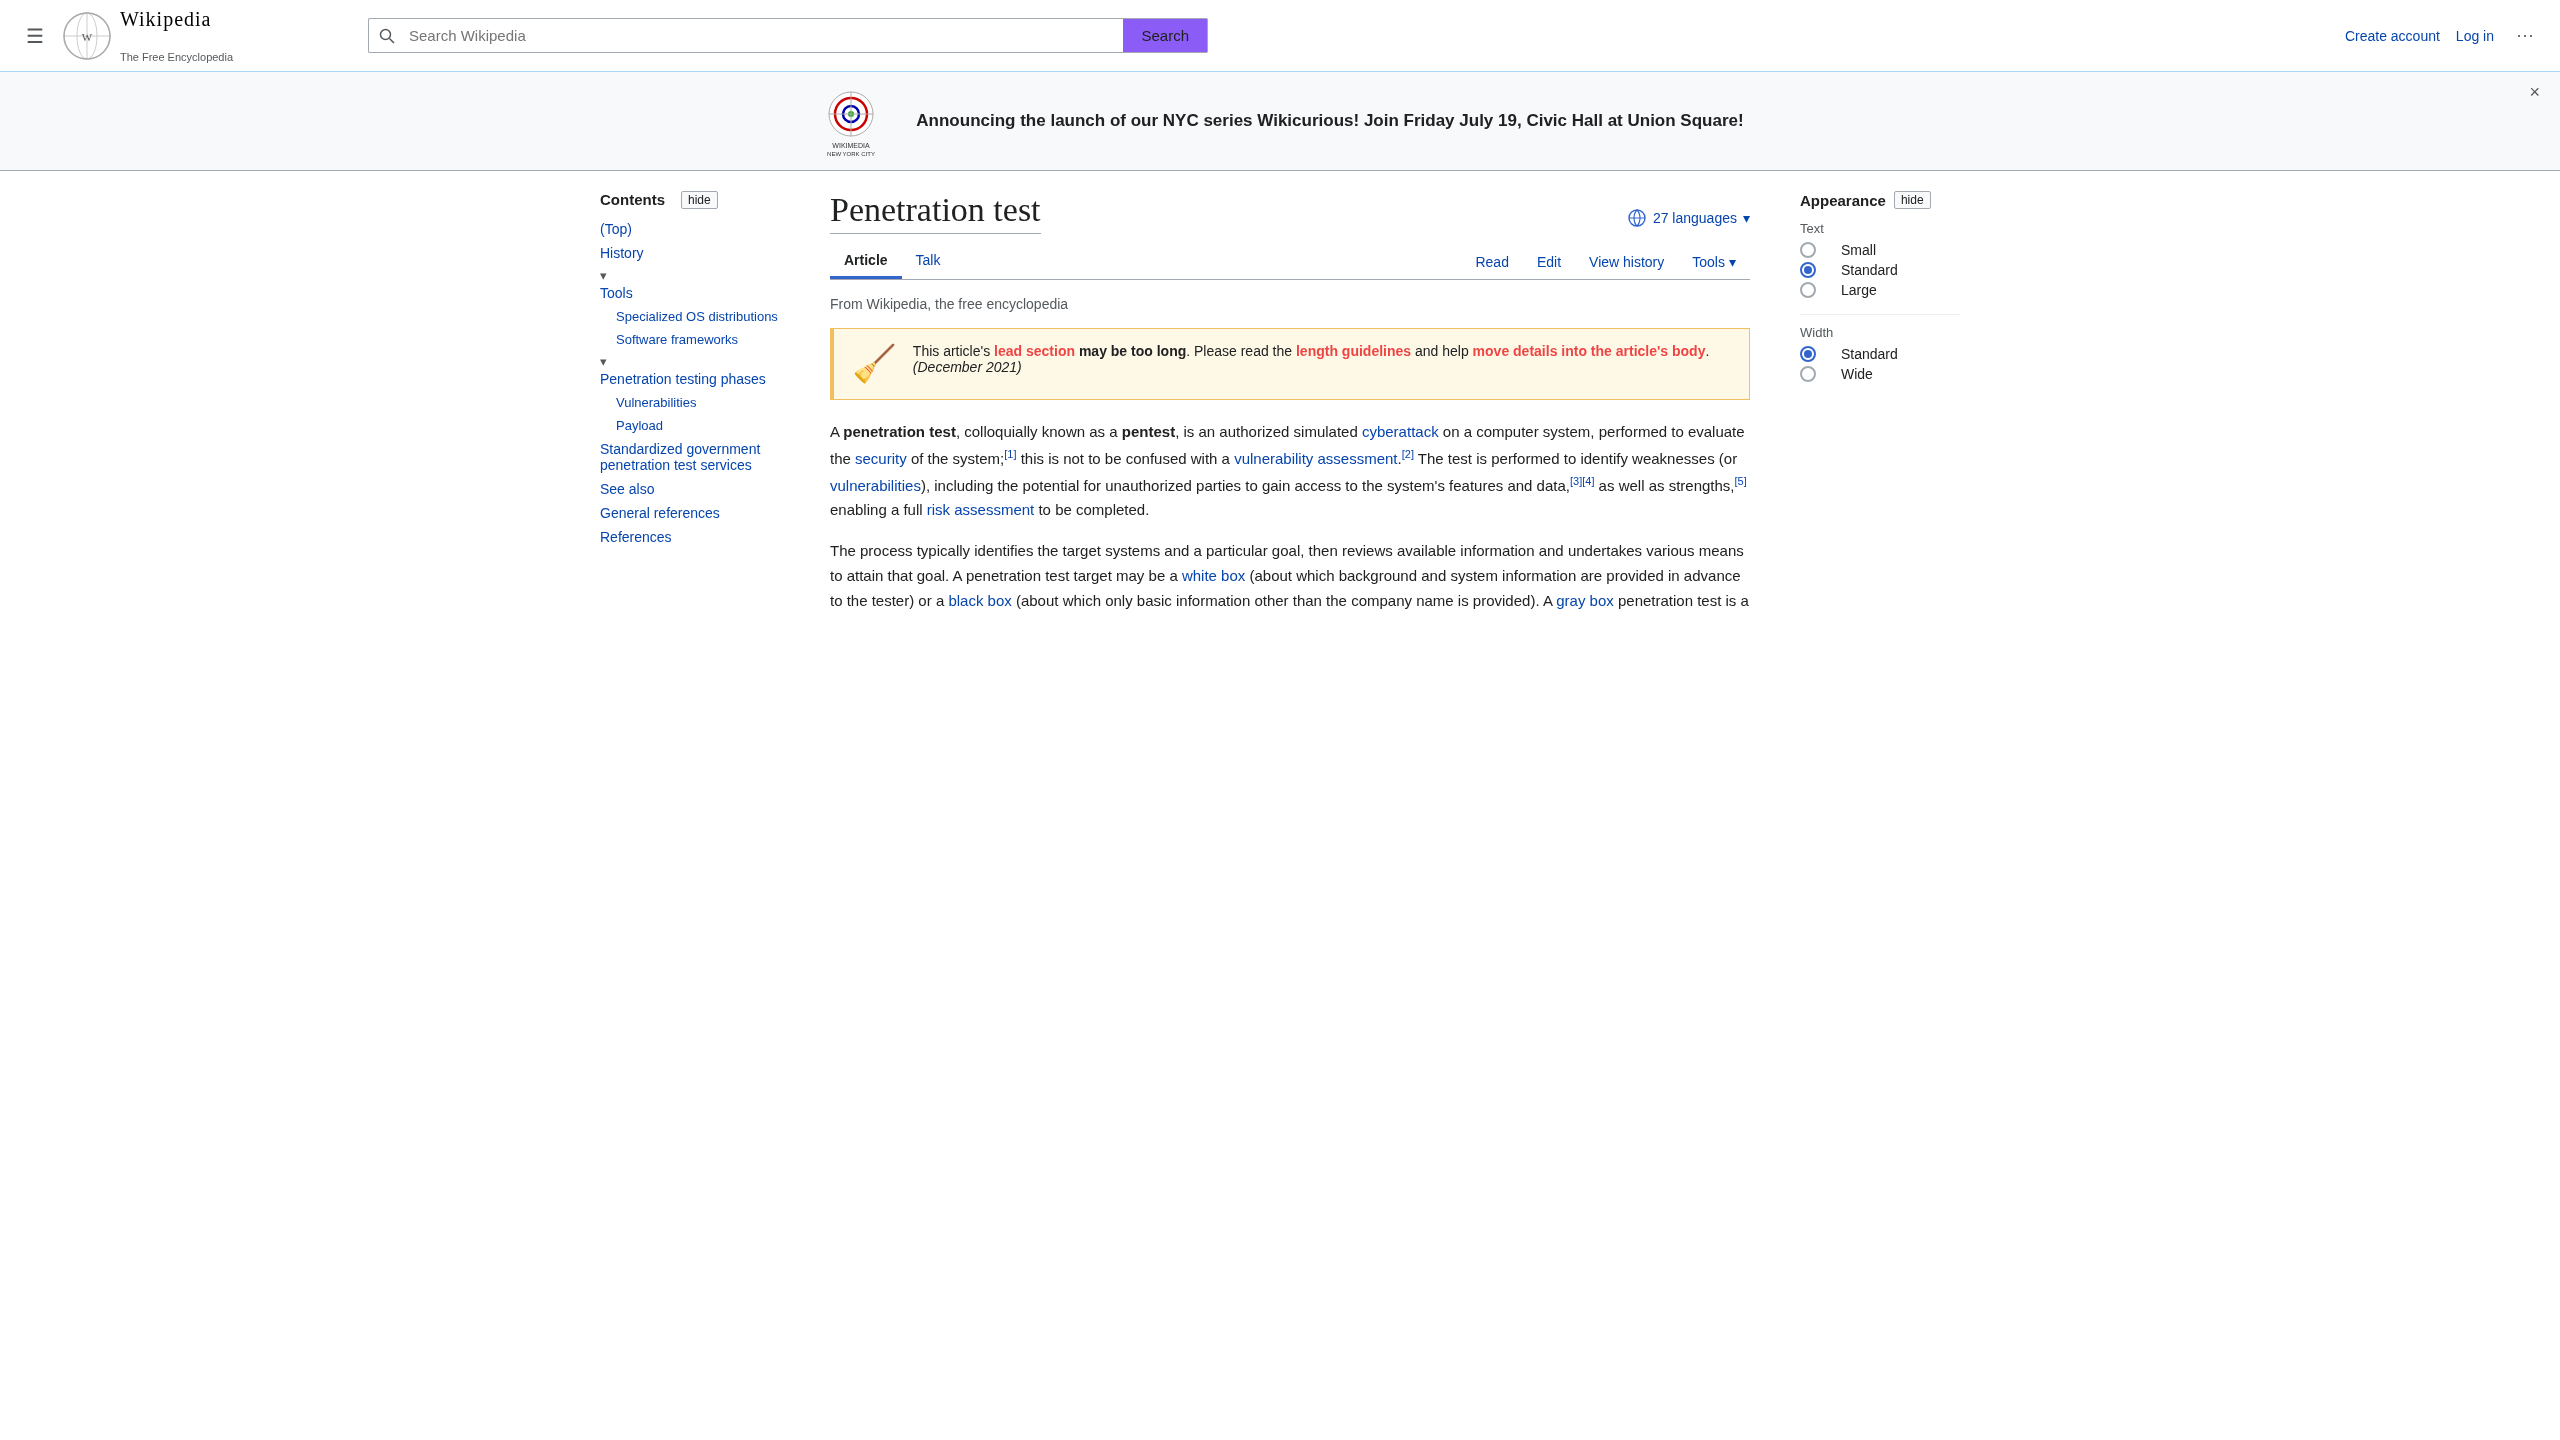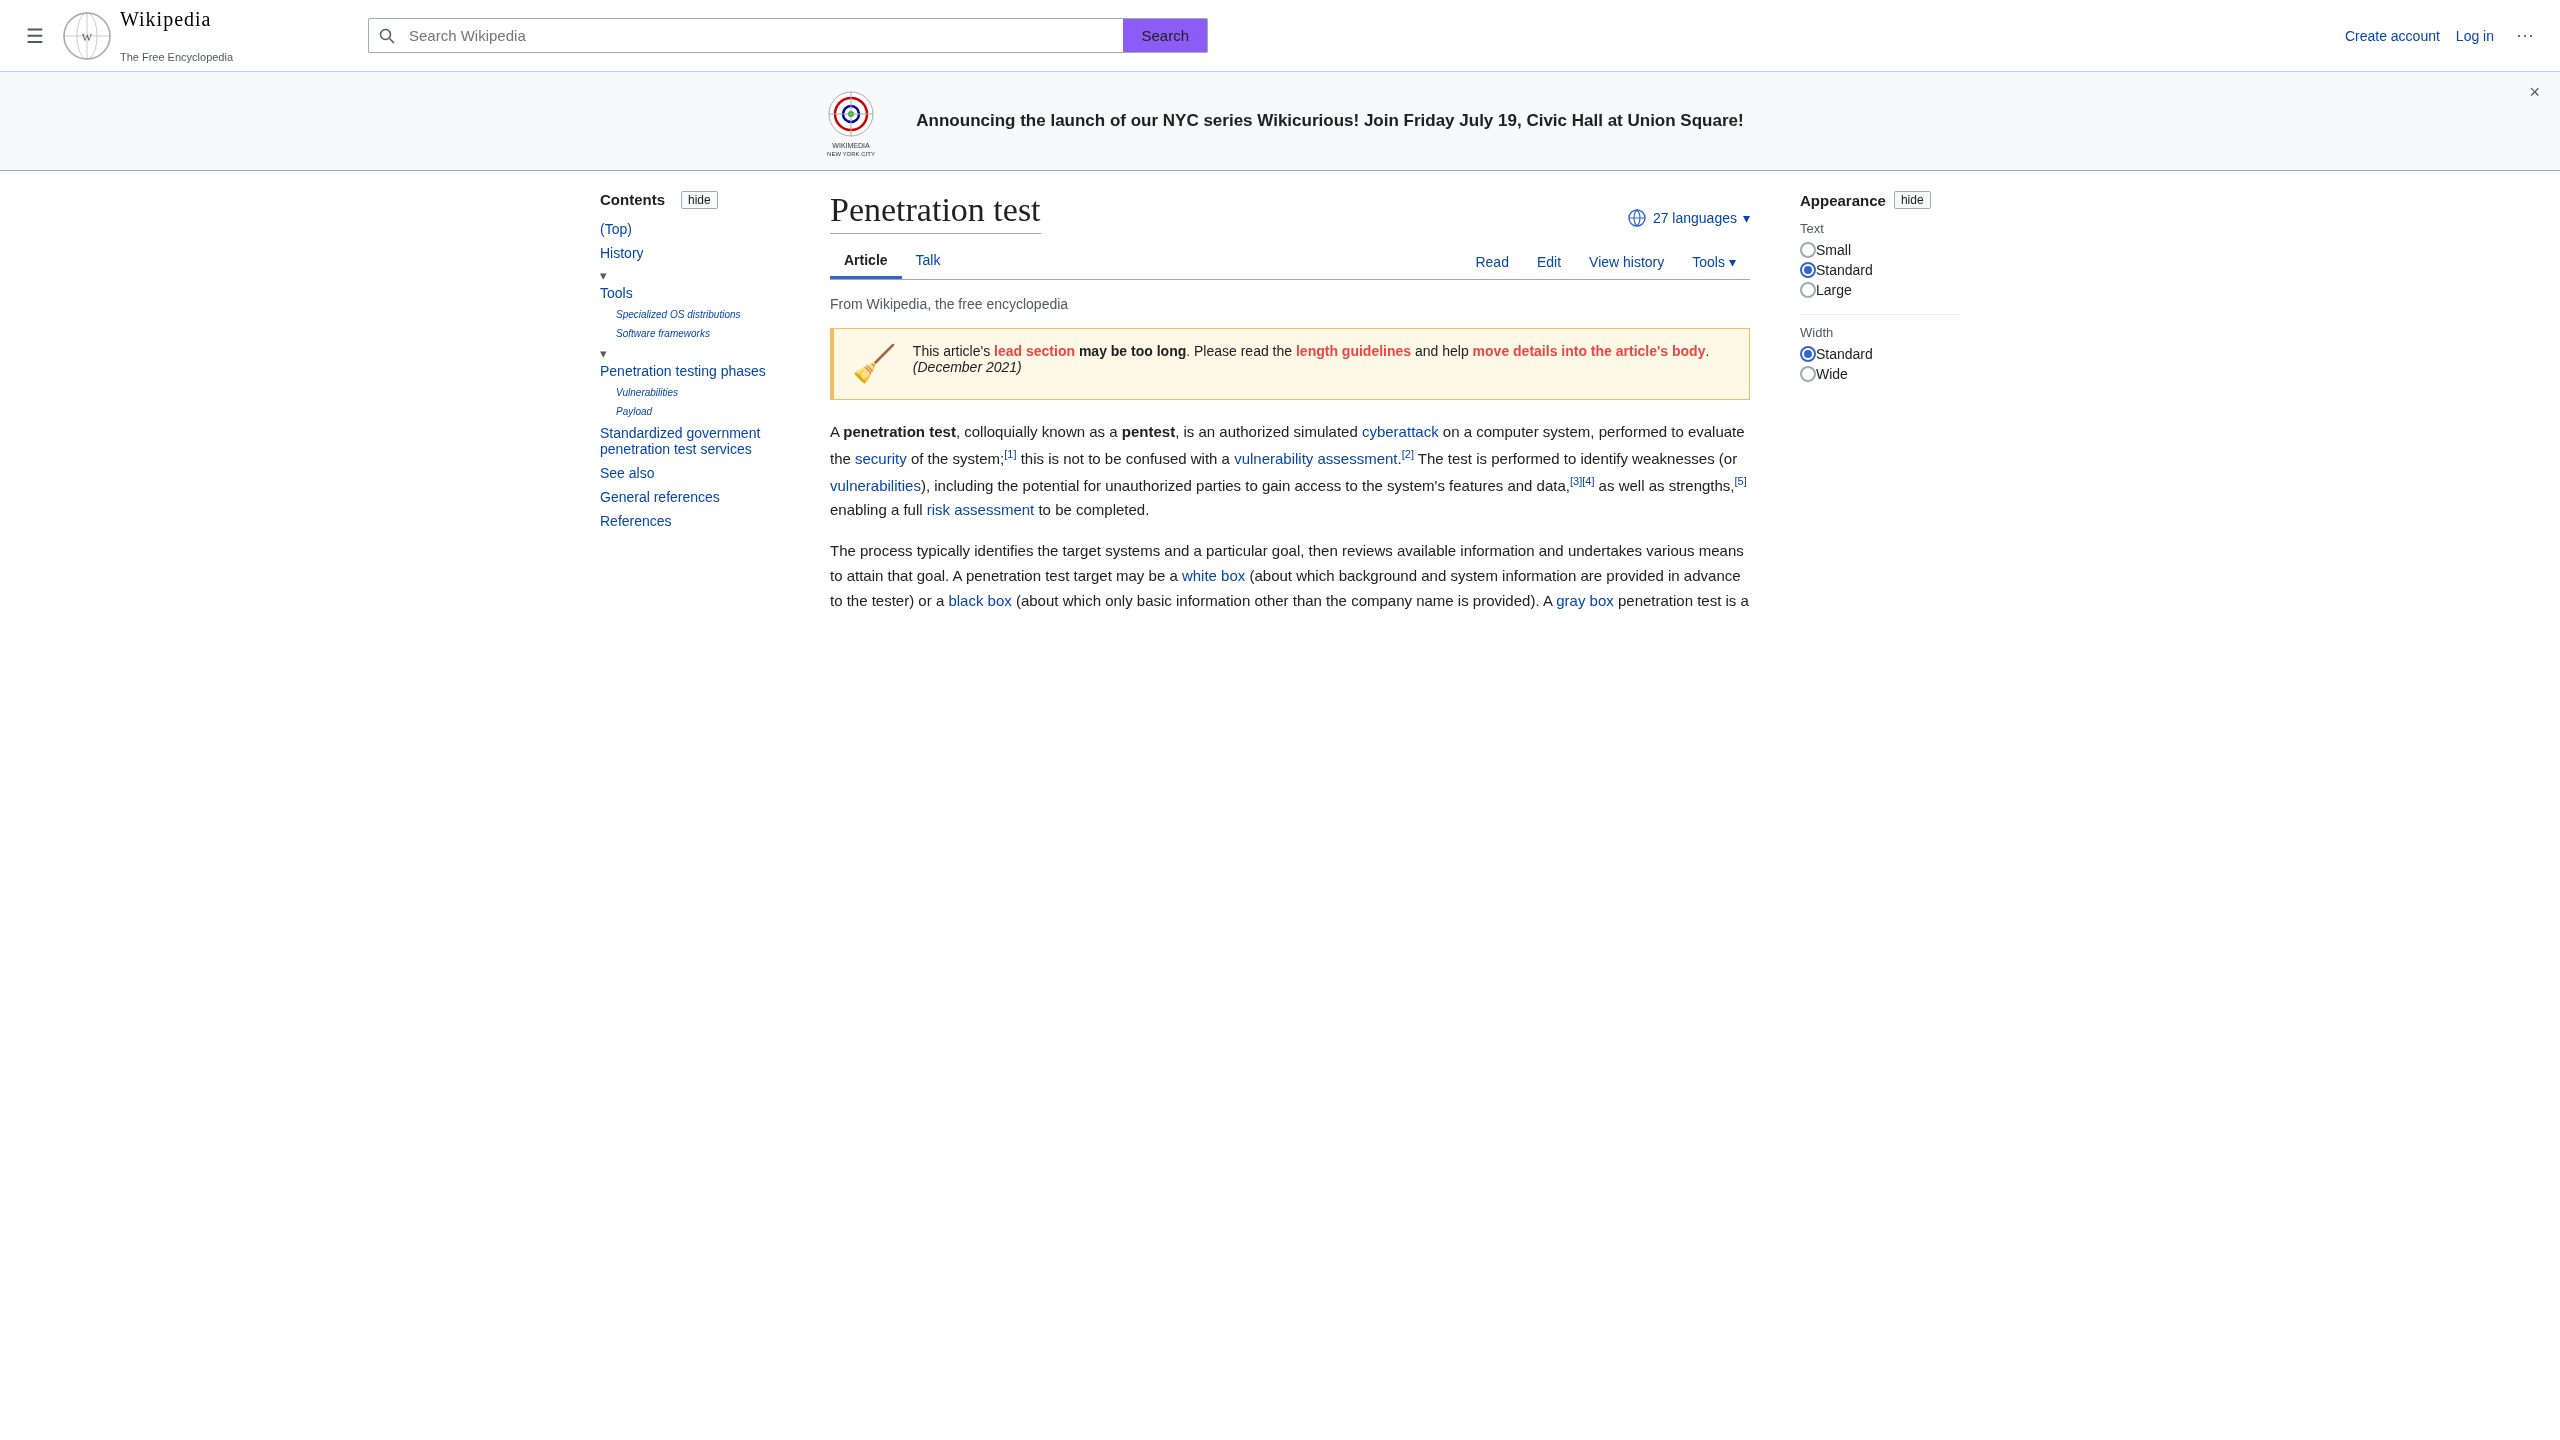--- a/index.html
+++ b/index.html
@@ -201,22 +201,21 @@
       cursor: pointer;
       font-size: 14px;
     }
     .toc-section > a {
       font-size: 14px;
     }
     .toc-subsection {
       padding-left: 16px;
     }
     .toc-subsection a {
-      font-size: 10px;
-      font-style: italic;
+      font-size: 13px;
     }
     .toc-collapse-btn {
       background: none;
       border: none;
       cursor: pointer;
       color: #54595d;
       font-size: 13px;
       padding: 0 4px 0 0;
     }
 
@@ -388,21 +387,21 @@
       margin-bottom: 16px;
     }
     .appearance-label {
       font-size: 13px;
       color: #54595d;
       margin-bottom: 6px;
     }
     .appearance-option {
       display: flex;
       align-items: center;
-      gap: 0;
+      gap: 25px;
       margin: 4px 0;
       font-size: 14px;
       cursor: pointer;
     }
     .radio-circle {
       width: 16px;
       height: 16px;
       border-radius: 50%;
       border: 2px solid #a2a9b1;
       display: flex;

